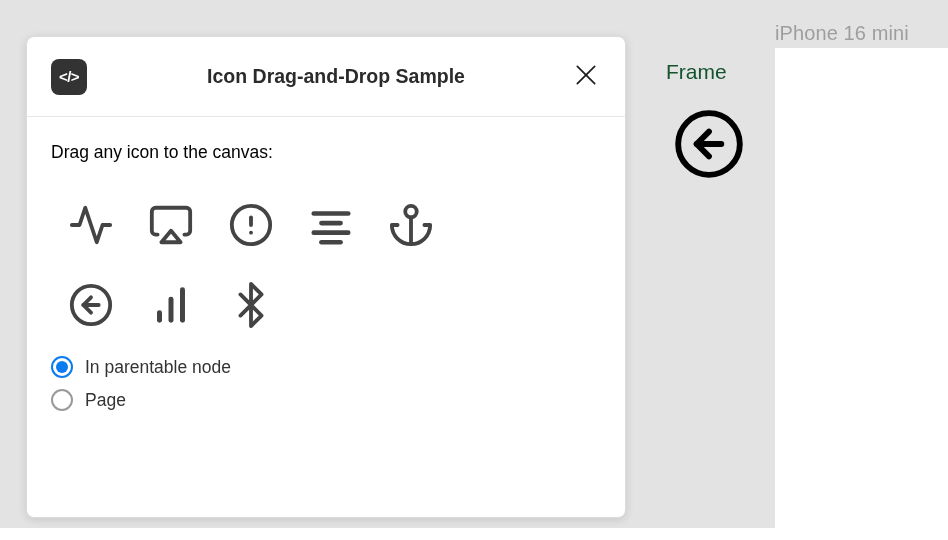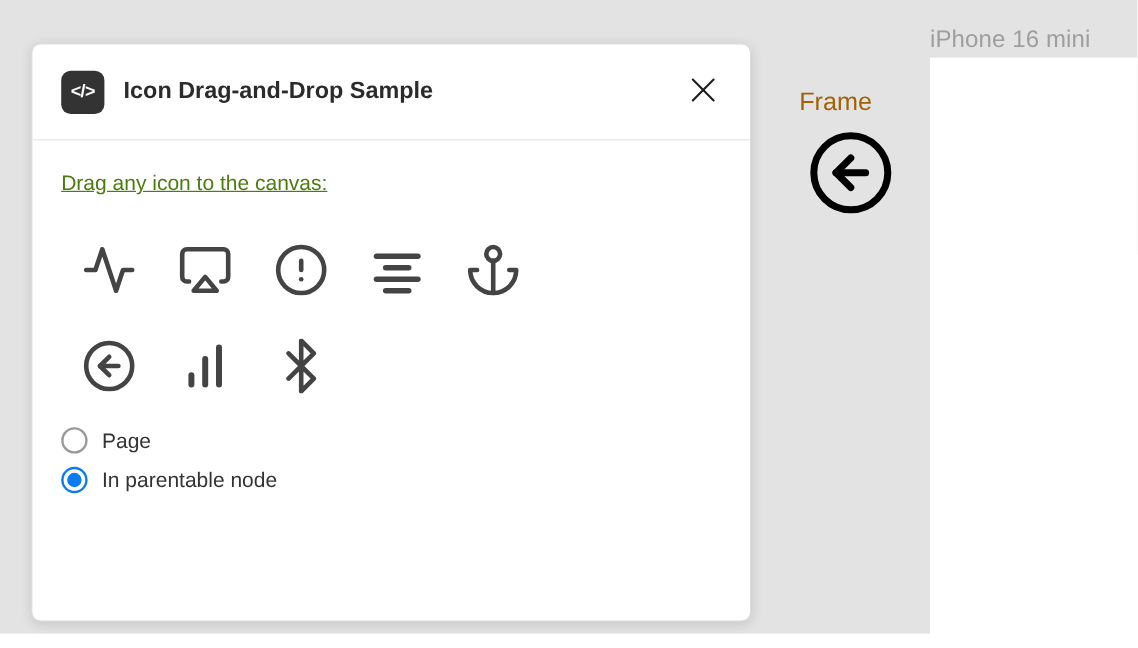--- a/index.html
+++ b/index.html
@@ -42,23 +42,23 @@
     top: 22px;
     font-size: 20px;
     color: #9e9e9e;
     letter-spacing: 0.1px;
     white-space: nowrap;
   }
 
   #frame-group-label {
     position: absolute;
     left: 666px;
-    top: 74px;
+    top: 60px;
     font-size: 21px;
-    color: #a16207;
+    color: #14532d;
     white-space: nowrap;
   }
 
   #frame-group-icon {
     position: absolute;
     left: 672px;
     top: 107px;
     width: 74px;
     height: 74px;
   }
@@ -103,20 +103,21 @@
     letter-spacing: -0.5px;
   }
 
   #dialog-title {
     margin-left: 16px;
     font-size: 19.5px;
     font-weight: bold;
     color: #2b2b2b;
     flex: 1 1 auto;
     white-space: nowrap;
+    text-align: center;
   }
 
   #close-button {
     width: 34px;
     height: 34px;
     flex: 0 0 auto;
     display: flex;
     align-items: center;
     justify-content: center;
     cursor: pointer;
@@ -124,24 +125,23 @@
     border: none;
     padding: 0;
   }
 
   #dialog-body {
     padding: 25px 24px 0 24px;
   }
 
   .section-label {
     font-size: 17.5px;
-    color: #4d7c0f;
+    color: #000000;
     margin: 0;
     white-space: nowrap;
-    text-decoration: underline;
   }
 
   #icon-palette {
     margin-top: 22px;
     width: 460px;
     display: flex;
     flex-wrap: wrap;
   }
 
   .palette-icon {
@@ -311,25 +311,25 @@
           <polyline points="6.5 6.5 17.5 17.5 12 23 12 1 17.5 6.5 6.5 17.5"></polyline>
         </svg>
       </div>
 
     </div>
 
     <div id="parenting-section">
 
 
       <div class="radio-row">
+        <span class="radio-mark on"></span>
+        <span class="radio-label">In parentable node</span>
+      </div>
+
+      <div class="radio-row">
         <span class="radio-mark off"></span>
         <span class="radio-label">Page</span>
       </div>
 
-      <div class="radio-row">
-        <span class="radio-mark on"></span>
-        <span class="radio-label">In parentable node</span>
-      </div>
-
     </div>
 
   </div>
 </div>
 
 </body></html>

